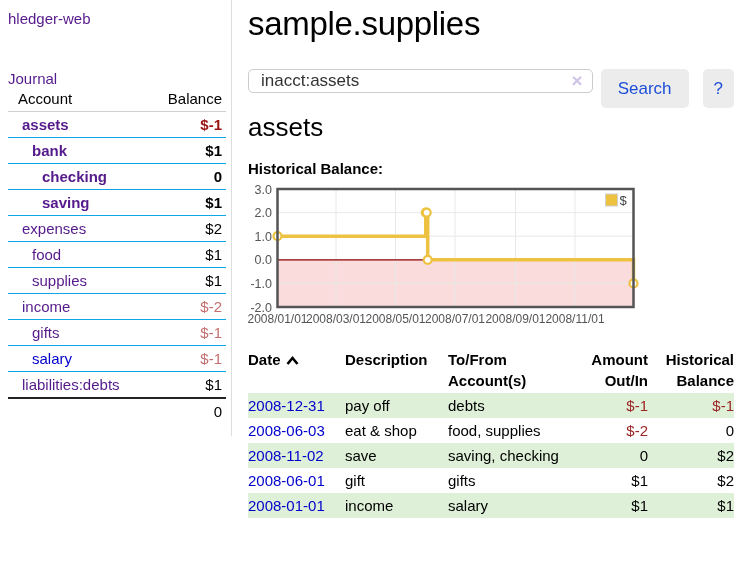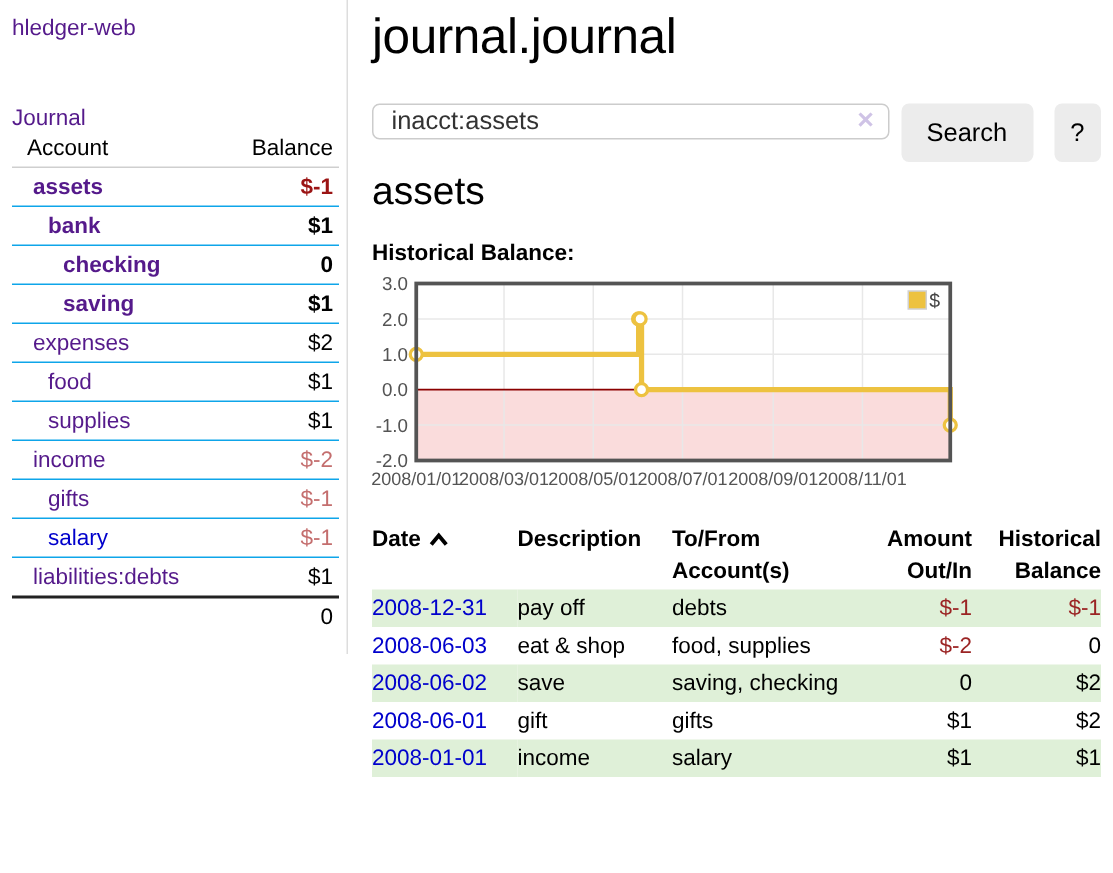--- a/index.html
+++ b/index.html
@@ -52,21 +52,21 @@
     width:100%; height:100%; border:1px solid #ccc; border-radius:5px;
     font-size:17px; padding:0 30px 0 12px; color:#333;
     font-family:"Liberation Sans", sans-serif; outline:none;
   }
   .clear-x {
     position:absolute; right:10px; top:50%; transform:translateY(-52%);
     color:#cfc3e6; font-size:19px; font-weight:bold; cursor:pointer; line-height:1;
   }
   .btn {
     background:#ececec; border:0; border-radius:5px; height:39px;
-    font-size:17px; color:#000000; padding:0 17px; margin-left:8px;
+    font-size:17px; color:#1d4ed8; padding:0 17px; margin-left:8px;
     font-family:"Liberation Sans", sans-serif; cursor:pointer;
   }
   .btn.help { margin-left:14px; padding:0 11px; }
   h2.acct-heading { font-size:26px; font-weight:400; margin:19px 0 0; }
   .chart-label { font-size:15px; font-weight:bold; margin-top:17px; }
   #chart-svg { display:block; margin-top:4px; }
 
   
   table.register { width:486px; border-collapse:collapse; margin-top:16px; font-size:15px; table-layout:fixed; }
   table.register th { font-weight:bold; text-align:left; vertical-align:top; padding:2px 8px 2px 0; line-height:21px; }
@@ -144,21 +144,21 @@
     <tbody>
       <tr class="total-row">
         <td></td>
         <td class="bal">0</td>
       </tr>
     </tbody>
   </table>
 </div>
 
 <div class="main">
-  <h1 class="page-title">journal.journal</h1>
+  <h1 class="page-title">sample.supplies</h1>
 
   <div class="search-row">
     <div class="search-box">
       <input type="text" value="inacct:assets" style="">
       <span class="clear-x">×</span>
     </div>
     <button class="btn">Search</button>
     <button class="btn help">?</button>
   </div>
 
@@ -227,21 +227,21 @@
           <td class="r neg">$-1</td>
         </tr>
         <tr>
           <td class="date"><a href="#">2008-06-03</a></td>
           <td>eat &amp; shop</td>
           <td>food, supplies</td>
           <td class="r neg">$-2</td>
           <td class="r">0</td>
         </tr>
         <tr>
-          <td class="date"><a href="#">2008-06-02</a></td>
+          <td class="date"><a href="#">2008-11-02</a></td>
           <td>save</td>
           <td>saving, checking</td>
           <td class="r">0</td>
           <td class="r">$2</td>
         </tr>
         <tr>
           <td class="date"><a href="#">2008-06-01</a></td>
           <td>gift</td>
           <td>gifts</td>
           <td class="r">$1</td>

